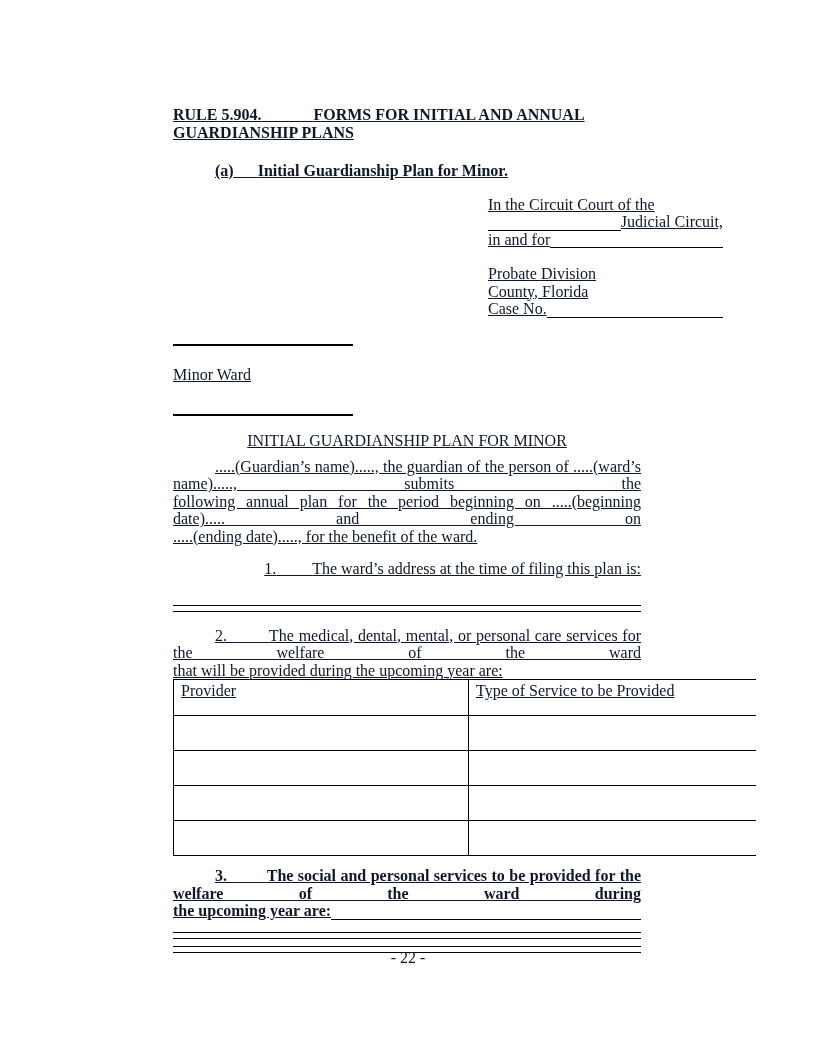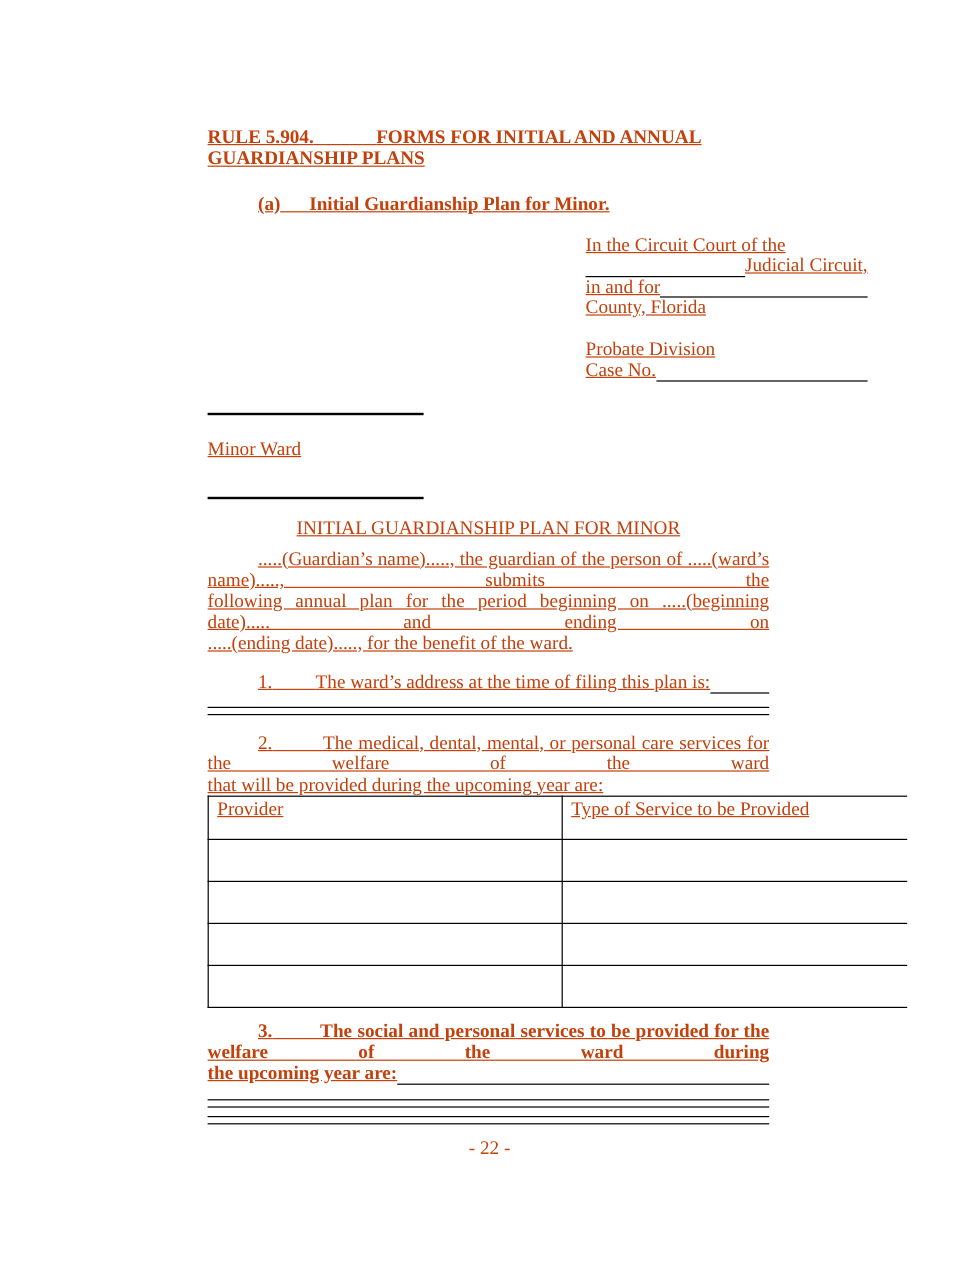--- a/index.html
+++ b/index.html
@@ -1,21 +1,21 @@
 <!DOCTYPE html>
 <html><head>
 <meta charset="utf-8">
 <style>
   * { box-sizing: border-box; }
   html, body { margin:0; padding:0; background:#ffffff; }
   .page {
     position: relative;
     width: 696px; height: 1056px;
     margin: 0 auto;
-    background: #ffffff; color: #c2410c;
+    background: #ffffff; color: #0f172a;
     font-family: "Liberation Serif", "DejaVu Serif", serif;
     font-size: 16px; line-height: 17.5px;
     padding: 106px 115px 0 113px;
     overflow: hidden;
   }
   .b { font-weight: bold; }
   .u { text-decoration: underline; }
   .line { min-height: 17.5px; }
   .fline { display: flex; align-items: flex-end; }
   .blank { border-bottom: 1.5px solid #000; height: 16px; }
@@ -31,21 +31,21 @@
   .bs2 { margin-top: 31px; }
   .minor { margin-top: 20px; }
 
   .center { text-align: center; }
   .plan-title { margin-top: 16px; }
 
   .intro { margin-top: 8px; }
   .ti { text-indent: 42px; }
   .just { text-align: justify; text-align-last: justify; }
 
-  .item1 { margin-top: 15px; }
+  .item1 { margin-top: 15px; flex-direction: column; }
   .item1 .lead { margin-left: 42px; }
 
   .dline { border-top: 1.5px solid #000; border-bottom: 1.5px solid #000; height: 7px; }
   .dl1 { margin-top: 11px; }
   .dl2 { margin-top: 12px; }
   .dl3 { margin-top: 7px; }
 
   .item2 { margin-top: 15px; }
   .item3 { margin-top: 11px; font-weight: bold; }
 
@@ -75,25 +75,25 @@
       <span class="u">In the Circuit Court of the</span>
     </div>
     <div class="fline">
       <span class="blank grow"></span>
         <span class="u">Judicial Circuit,</span>
     </div>
     <div class="fline">
       <span class="u">in and for</span>
         <span class="blank grow"></span>
     </div>
+    <div class="line probate">
+      <span class="u">Probate Division</span>
+    </div>
     <div class="line">
       <span class="u">County, Florida</span>
-    </div>
-    <div class="line probate">
-      <span class="u">Probate Division</span>
     </div>
     <div class="fline">
       <span class="u">Case No.</span>
         <span class="blank grow"></span>
     </div>
   </div>
 
 
   <div class="blank-short bs1"></div>
 

